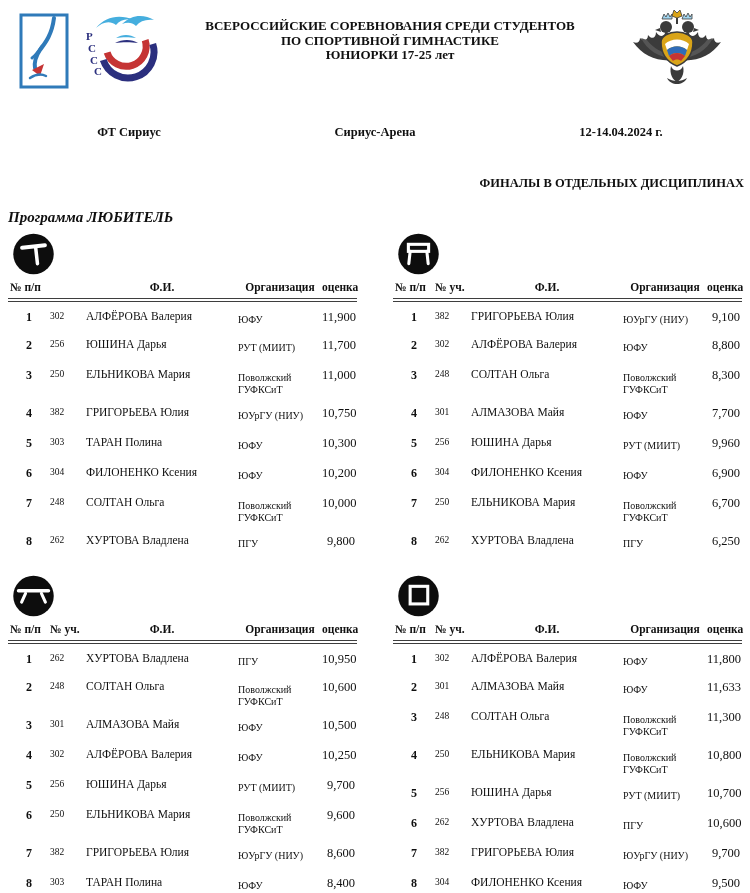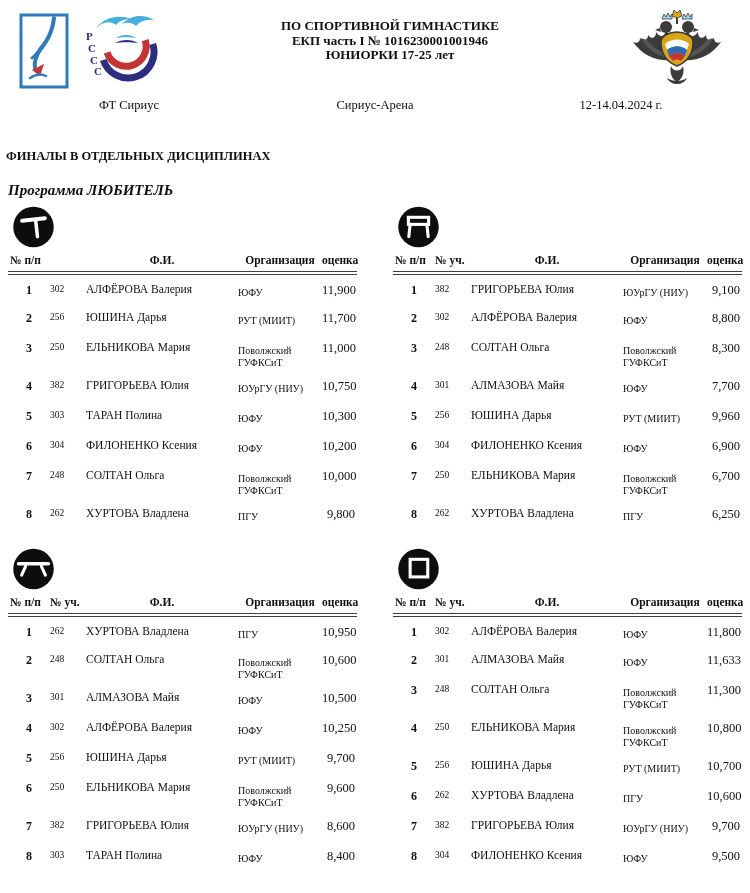--- a/index.html
+++ b/index.html
@@ -16,23 +16,23 @@
   
   .header { display: grid; grid-template-columns: 165px 1fr 135px; align-items: start; }
   .logos-left { display: flex; gap: 12px; align-items: flex-start; padding: 8px 0 0 12px; }
   .center-head { text-align: center; padding-top: 2px; }
   .sport-title { font-weight: bold; font-size: 13.5px; letter-spacing: .2px; }
   .comp-block { margin-top: 13px; font-weight: bold; font-size: 13px; line-height: 14.6px; }
   .emblem-right { padding-top: 4px; display: flex; justify-content: center; }
 
   .info-row {
     display: grid; grid-template-columns: 1fr 1fr 1fr;
-    font-weight: normal; font-size: 12.5px; text-align: center;
+    margin-top: 27px; font-weight: bold; font-size: 12.5px; text-align: center;
   }
-  .section-title { margin-top: 36px; text-align: left; font-weight: bold; font-size: 12.5px; }
+  .section-title { margin-top: 36px; text-align: right; font-weight: bold; font-size: 12.5px; }
   .program-label { margin-top: 18px; padding-left: 2px; font-weight: bold; font-style: italic; font-size: 15px; }
 
   
   .tables {
     display: grid; grid-template-columns: 1fr 1fr;
     column-gap: 36px; row-gap: 16px;
     margin-top: 4px; padding: 0 2px;
   }
   .apparatus { width: 100%; }
   .app-icon { display: block; width: 47px; height: 44px; margin: 2px 0 1px 2px; }
@@ -94,22 +94,22 @@
           <text x="4" y="28" class="rsss-letter">Р</text>
           <text x="6" y="40" class="rsss-letter">С</text>
           <text x="8" y="52" class="rsss-letter">С</text>
           <text x="12" y="63" class="rsss-letter">С</text>
         </svg>
       </span>
     </div>
 
     <div class="center-head">
       <div class="comp-block">
+        <div>ВСЕРОССИЙСКИЕ СОРЕВНОВАНИЯ СРЕДИ СТУДЕНТОВ</div>
         <div>ПО СПОРТИВНОЙ ГИМНАСТИКЕ</div>
-        <div>ЕКП часть I № 1016230001001946</div>
         <div>ЮНИОРКИ 17-25 лет</div>
       </div>
     </div>
 
     <div class="emblem-right">
       <span>
         <svg width="100" height="86" viewBox="0 0 100 86">
 
           <path d="M48,52 C30,54 16,48 6,34 C10,36 13,34 13,30 C17,34 21,32 21,27 C25,32 29,30 29,24 C33,30 38,29 39,22 C42,28 46,28 48,24 Z" fill="#3b3b3b"></path>
           <path d="M52,52 C70,54 84,48 94,34 C90,36 87,34 87,30 C83,34 79,32 79,27 C75,32 71,30 71,24 C67,30 62,29 61,22 C58,28 54,28 52,24 Z" fill="#3b3b3b"></path>

